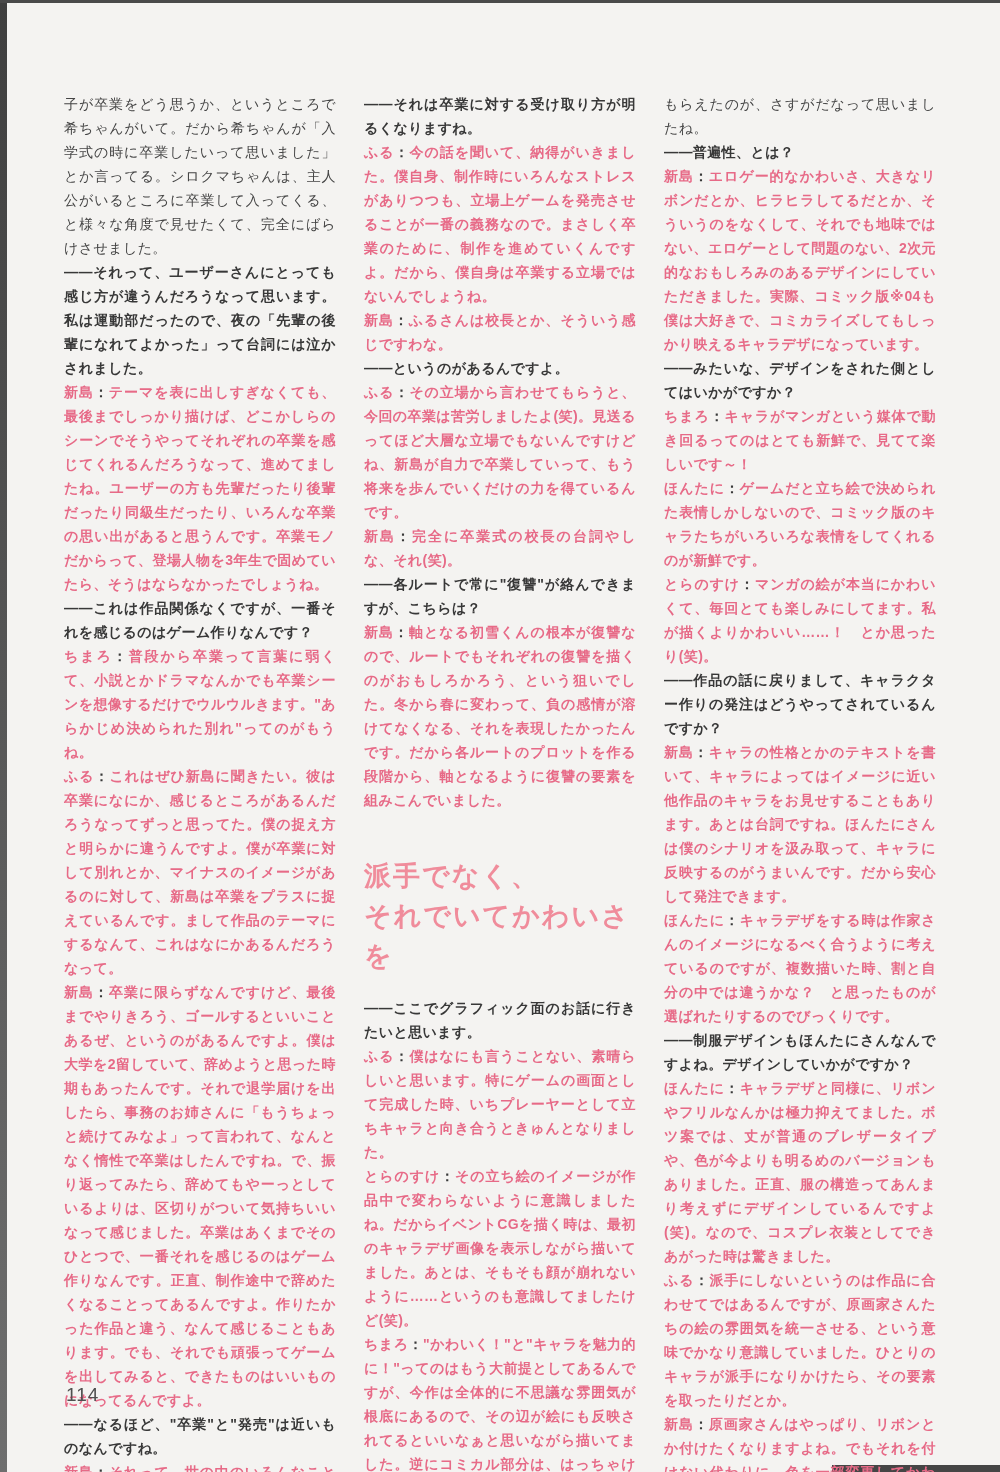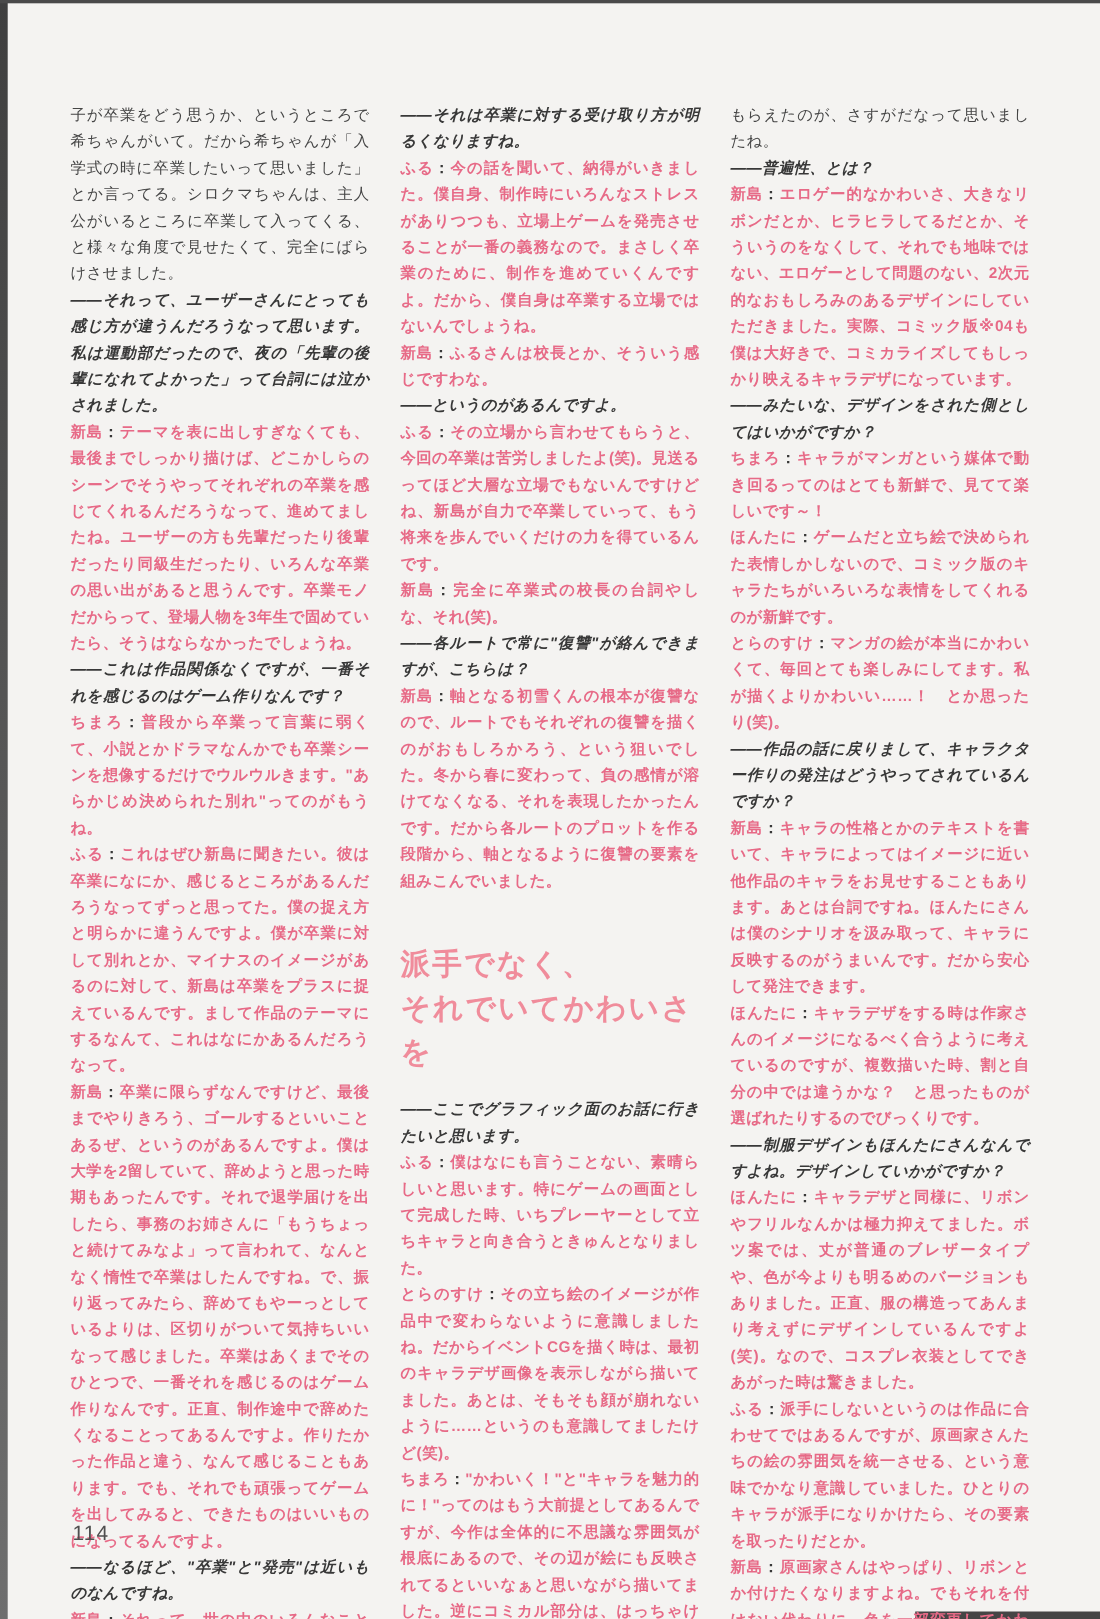--- a/index.html
+++ b/index.html
@@ -29,21 +29,20 @@
   .para {
     margin: 0; padding: 0;
     font-size: 14px; line-height: 24px;
     color: var(--body-text, #454545);
     text-align: justify;
     letter-spacing: 0.4px;
   }
   .para.q {
     font-weight: 700;
     color: var(--question-text, #383838);
-    font-style: italic;
   }
   .speaker {
     font-weight: 700;
     color: var(--speaker-pink, #e76a87);
   }
   .colon { color: var(--question-text, #383838); font-weight: 700; }
   .section-heading {
     margin: 44px 0 20px 0;
     font-size: 27px; line-height: 40px;
     font-weight: 700;

